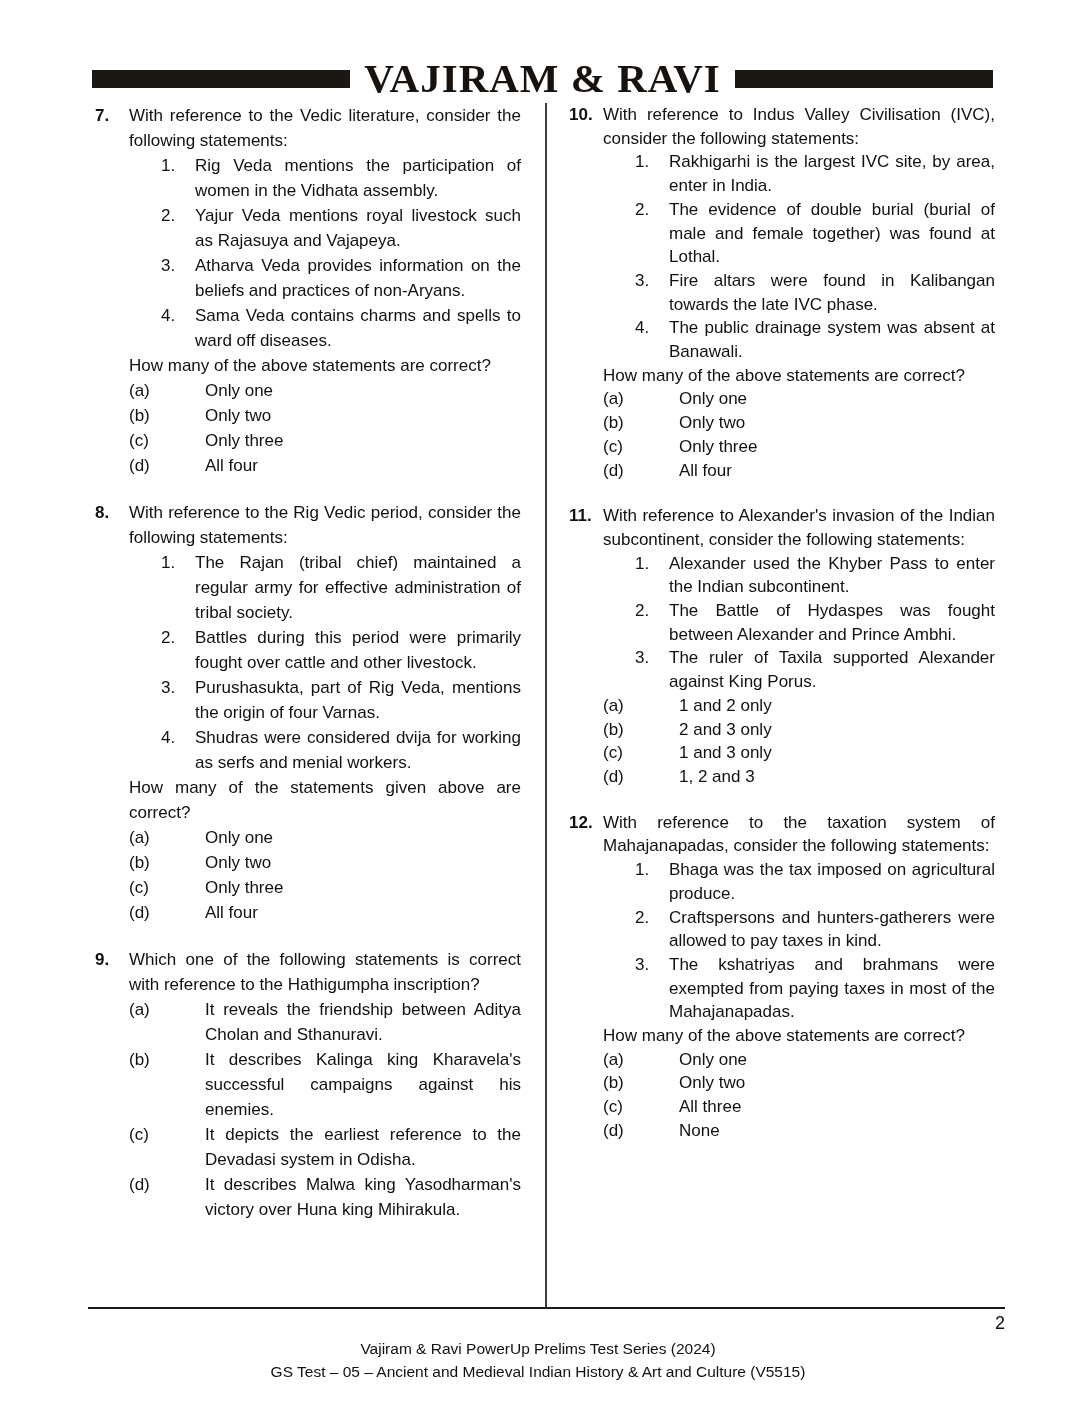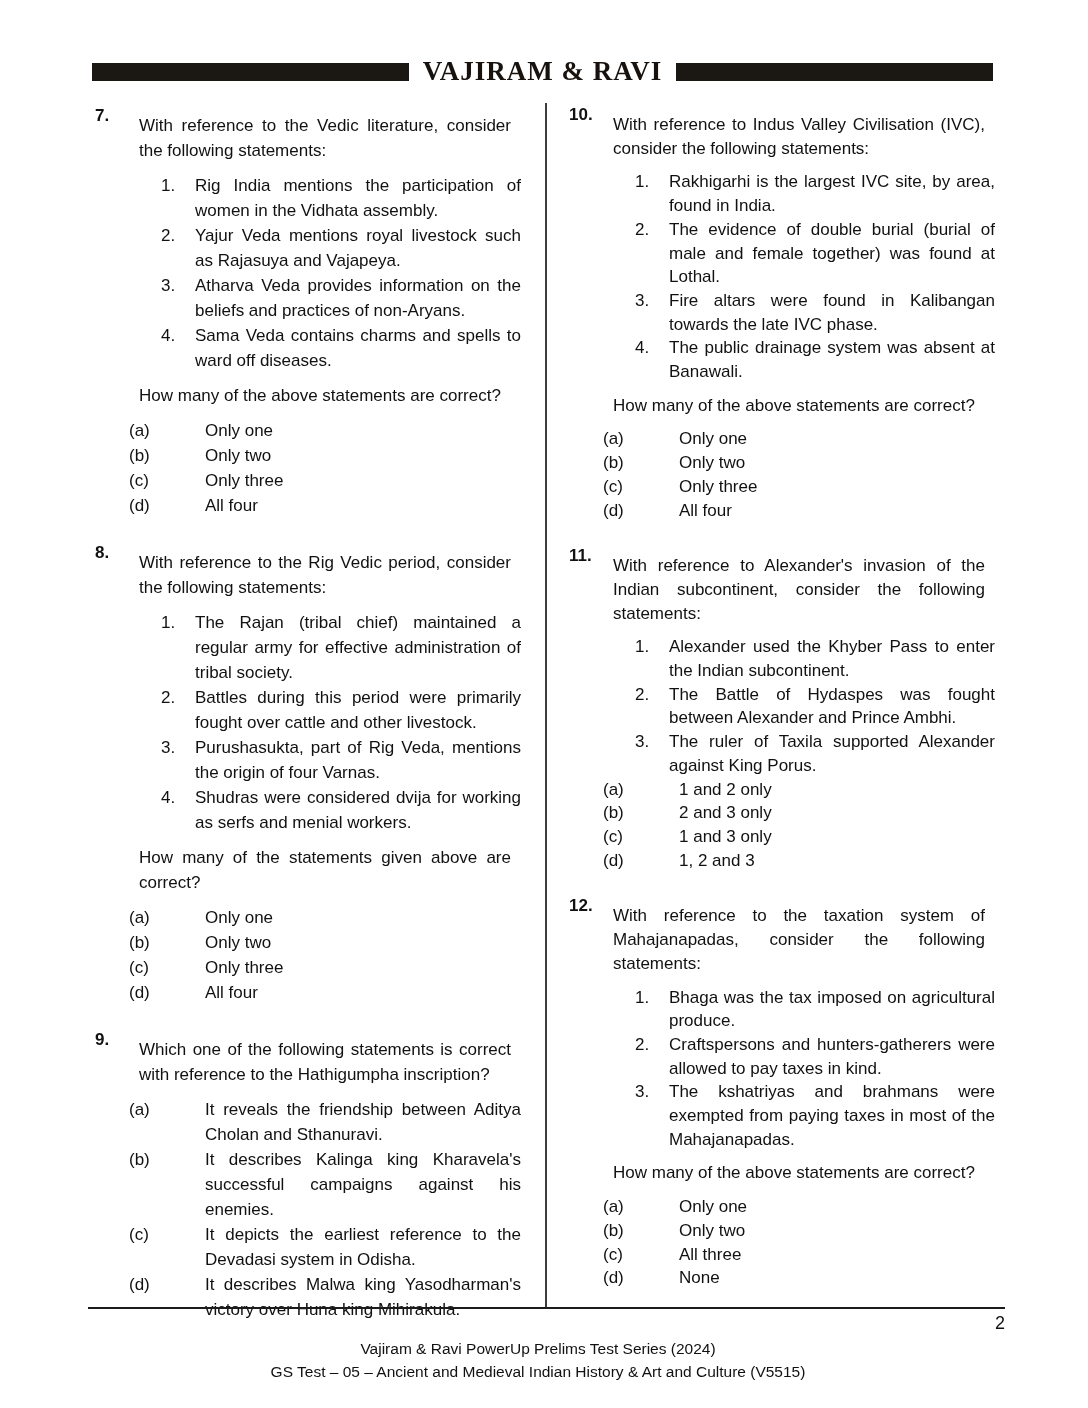--- a/index.html
+++ b/index.html
@@ -4,35 +4,35 @@
 <style>
   html,body{margin:0;padding:0;background:#ffffff;}
   body{width:1088px;height:1408px;overflow:hidden;
        font-family:"Liberation Sans","DejaVu Sans",sans-serif;color:#111;}
   .page{position:relative;width:1088px;height:1408px;background:#fff;}
 
   
   .hdr{position:absolute;top:58px;left:92px;width:901px;display:flex;align-items:center;}
   .hdr .bar{flex:1;height:18px;background:#1b1713;}
   .hdr .brand{flex:0 0 auto;padding:0 14px;font-family:"Liberation Serif","DejaVu Serif",serif;
-       font-weight:700;font-size:27px;letter-spacing:1px;color:#17120e;white-space:nowrap;line-height:1;}
+       font-weight:700;font-size:41px;letter-spacing:1px;color:#17120e;white-space:nowrap;line-height:1;}
 
   
   .cols{position:absolute;top:103px;left:95px;width:910px;height:1204px;display:flex;align-items:stretch;}
   .col{width:426px;font-size:17px;}
   .col-left{line-height:25px;}
   .col-right{line-height:23.7px;}
   .divider{width:2px;background:#3d3d3d;margin-left:24px;margin-right:22px;}
 
   
   .question{display:flex;margin:0 0 22px 0;}
   .question:last-child{margin-bottom:0;}
   .q-num{flex:0 0 34px;font-weight:700;white-space:nowrap;}
   .q-content{flex:1;min-width:0;}
-  .q-intro,.q-closing{margin:10px;text-align:justify;}
+  .q-intro,.q-closing{margin:0;text-align:justify;}
   .statements{list-style:none;margin:0;padding:0;}
   .statement{display:flex;margin-left:32px;}
   .s-num{flex:0 0 34px;}
   .s-text{flex:1;min-width:0;text-align:justify;}
   .options{list-style:none;margin:0;padding:0;}
   .option{display:flex;}
   .o-label{flex:0 0 36px;}
   .o-text{flex:1;min-width:0;text-align:justify;margin-left:40px;}
 
   
@@ -54,21 +54,21 @@
 
   <div class="cols">
     <div class="col col-left">
         <div class="question">
     <span class="q-num">7.</span>
     <div class="q-content">
       <p class="q-intro">With reference to the Vedic literature, consider the following statements:</p>
       <ol class="statements">
               <li class="statement">
     <span class="s-num">1.</span>
-    <span class="s-text">Rig India mentions the participation of women in the Vidhata assembly.</span>
+    <span class="s-text">Rig Veda mentions the participation of women in the Vidhata assembly.</span>
   </li>
               <li class="statement">
     <span class="s-num">2.</span>
     <span class="s-text">Yajur Veda mentions royal livestock such as Rajasuya and Vajapeya.</span>
   </li>
               <li class="statement">
     <span class="s-num">3.</span>
     <span class="s-text">Atharva Veda provides information on the beliefs and practices of non-Aryans.</span>
   </li>
               <li class="statement">
@@ -168,21 +168,21 @@
       </div>
     <div class="divider"></div>
     <div class="col col-right">
         <div class="question">
     <span class="q-num">10.</span>
     <div class="q-content">
       <p class="q-intro">With reference to Indus Valley Civilisation (IVC), consider the following statements:</p>
       <ol class="statements">
               <li class="statement">
     <span class="s-num">1.</span>
-    <span class="s-text">Rakhigarhi is the largest IVC site, by area, found in India.</span>
+    <span class="s-text">Rakhigarhi is the largest IVC site, by area, enter in India.</span>
   </li>
               <li class="statement">
     <span class="s-num">2.</span>
     <span class="s-text">The evidence of double burial (burial of male and female together) was found at Lothal.</span>
   </li>
               <li class="statement">
     <span class="s-num">3.</span>
     <span class="s-text">Fire altars were found in Kalibangan towards the late IVC phase.</span>
   </li>
               <li class="statement">

